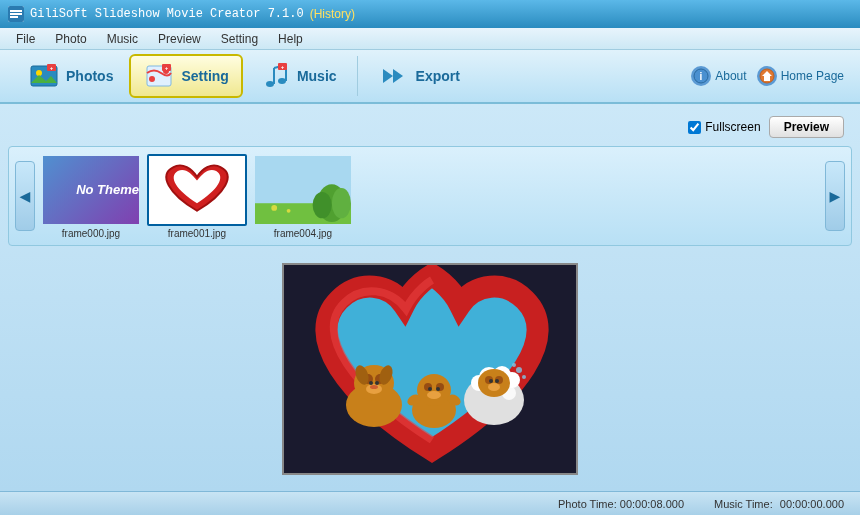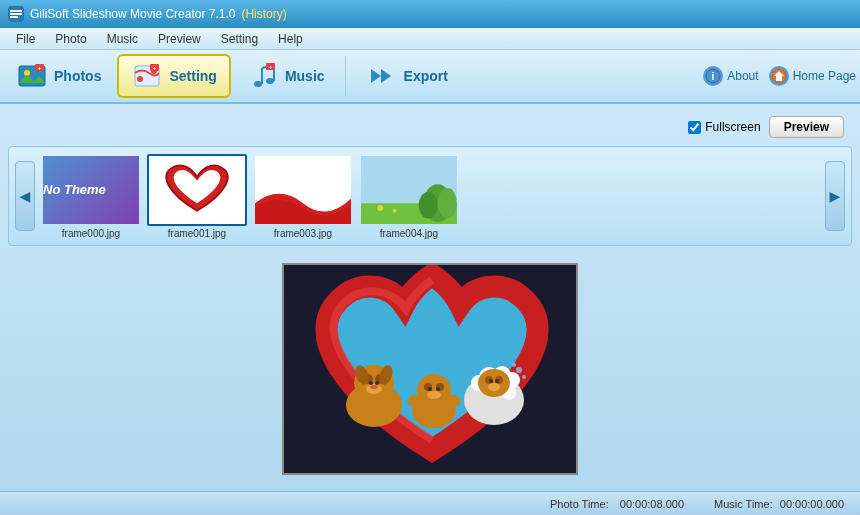--- a/index.html
+++ b/index.html
@@ -30,20 +30,21 @@
     #app-icon {
       width: 16px;
       height: 16px;
       background: #fff;
       border-radius: 2px;
     }
     #title-text {
       font-size: 12px;
       color: white;
       font-weight: normal;
+      font-family: Liberation Mono, monospace;
     }
     #title-bar-right {
       display: flex;
       align-items: center;
       gap: 8px;
     }
     #report-problem {
       color: white;
       font-size: 11px;
       cursor: pointer;
@@ -75,21 +76,21 @@
       color: #333;
       cursor: pointer;
     }
 
     
     #toolbar {
       background: linear-gradient(to bottom, #e0f2fb, #b8e0f5);
       height: 54px;
       display: flex;
       align-items: center;
-      padding: 0 4px;
+      padding: 0 16px;
       border-bottom: 2px solid #7bbcd8;
       gap: 4px;
     }
     .toolbar-btn {
       display: flex;
       align-items: center;
       gap: 6px;
       padding: 4px 12px;
       height: 44px;
       border-radius: 6px;
@@ -233,21 +234,21 @@
       color: #333;
     }
 
     
     .no-theme-box {
       background: linear-gradient(135deg, #5090d0, #8040b0);
       width: 100%;
       height: 100%;
       display: flex;
       align-items: center;
-      justify-content: flex-start;
+      justify-content: flex-end;
       color: white;
       font-size: 13px;
       font-weight: bold;
       font-style: italic;
     }
 
     
     #preview-area {
       flex: 1;
       display: flex;
@@ -425,31 +426,20 @@
 
             <path d="M50,58 C20,40 10,20 25,12 C35,6 45,14 50,22 C55,14 65,6 75,12 C90,20 80,40 50,58 Z" fill="#d02020" stroke="#a01010" stroke-width="2"></path>
 
             <path d="M50,50 C28,36 20,22 30,16 C37,12 44,18 50,26 C56,18 63,12 70,16 C80,22 72,36 50,50 Z" fill="white"></path>
           </svg>
         </div>
         <span class="theme-label">frame001.jpg</span>
       </div>
 
 
-      <div class="theme-item">
-        <div class="theme-thumb">
-          <svg class="heart-svg" viewBox="0 0 100 72" preserveAspectRatio="none">
-            <rect width="100" height="72" fill="white"></rect>
-
-            <path d="M0,50 Q25,30 50,50 Q75,70 100,45 L100,72 L0,72 Z" fill="#d02020"></path>
-            <path d="M0,55 Q25,38 50,55 Q75,72 100,52 L100,72 L0,72 Z" fill="#c01010" opacity="0.5"></path>
-          </svg>
-        </div>
-        <span class="theme-label">frame003.jpg</span>
-      </div>
 
       <div class="theme-item">
         <div class="theme-thumb">
           <svg class="heart-svg" viewBox="0 0 100 72" preserveAspectRatio="none">
             <rect width="100" height="72" fill="#a8d8f0"></rect>
 
             <rect x="0" y="50" width="100" height="22" fill="#70c040"></rect>
 
             <ellipse cx="80" cy="50" rx="15" ry="20" fill="#50a030"></ellipse>
             <ellipse cx="90" cy="50" rx="10" ry="16" fill="#60b040"></ellipse>
@@ -524,19 +514,19 @@
         <ellipse cx="170" cy="135" rx="7" ry="5" fill="#c8801a" transform="rotate(30,170,135)"></ellipse>
       </svg>
     </div>
   </div>
 
 </div>
 
 <div id="status-bar">
   <span>
     <span>Photo Time:</span>
-    <span style="margin-left:8px;">00:00:08.000</span>
+    <span style="margin-left:0;">00:00:08.000</span>
   </span>
   <span>
     <span>Music Time:</span>
     <span style="margin-left:4px;">00:00:00.000</span>
   </span>
 </div>
 
 </body></html>

